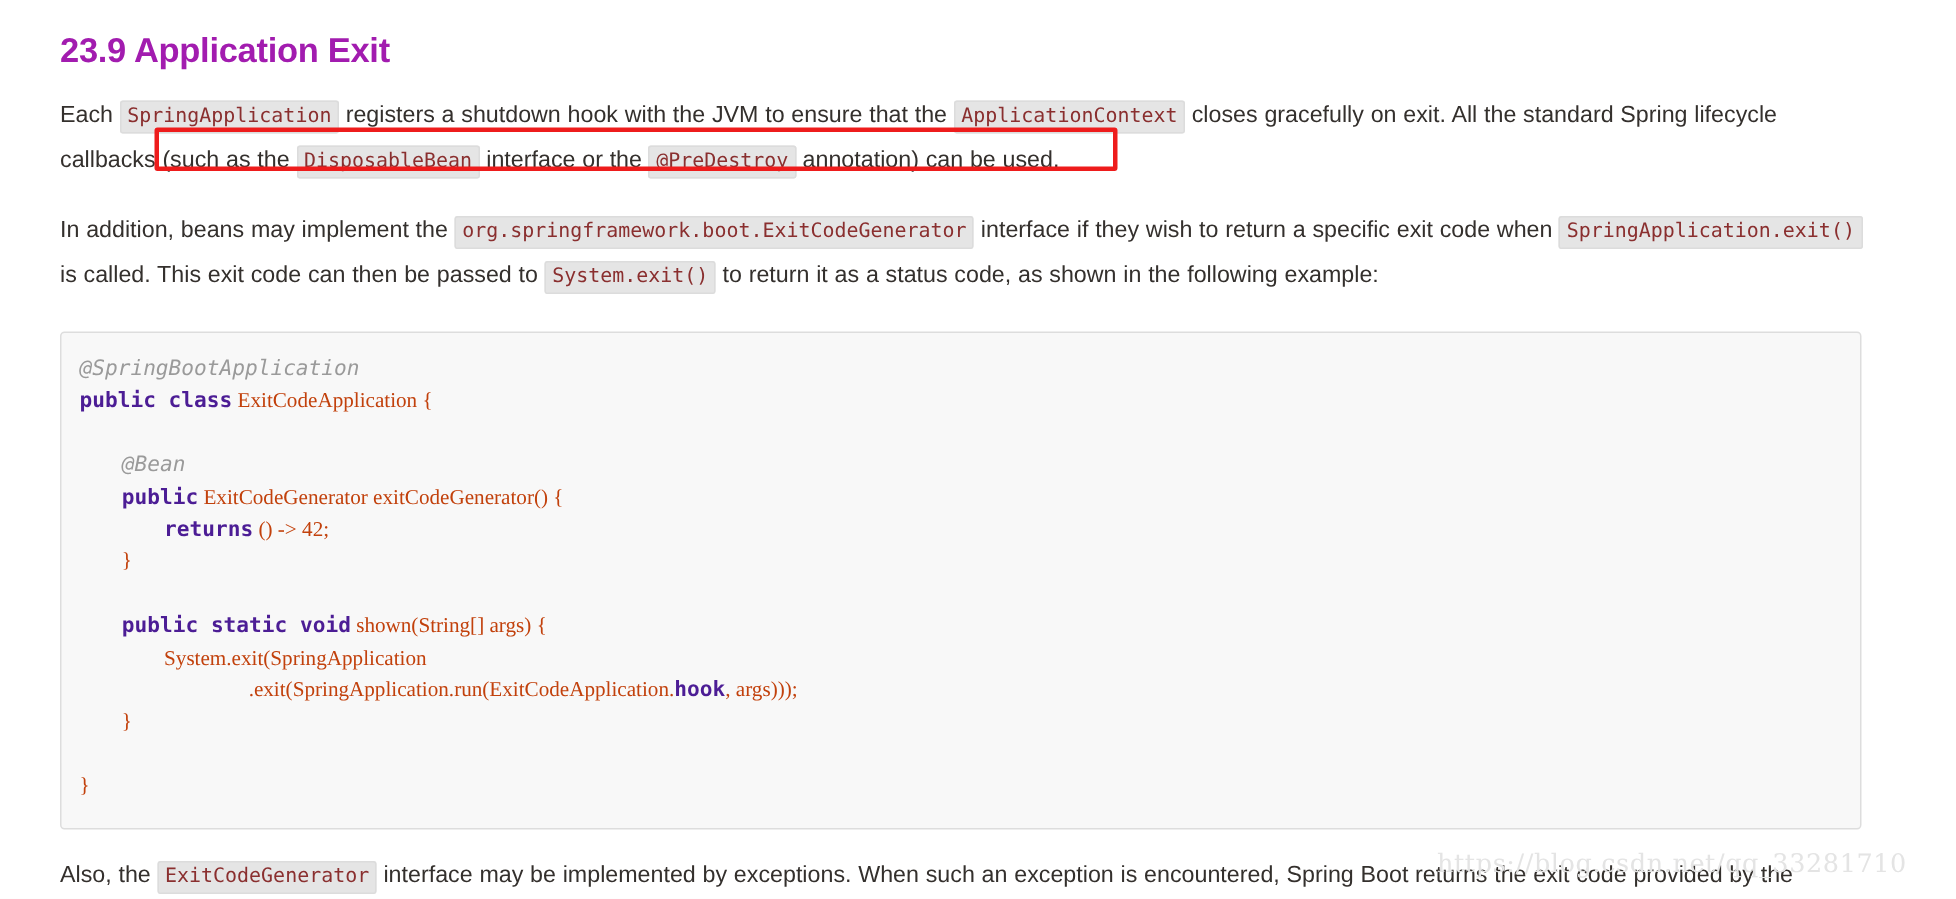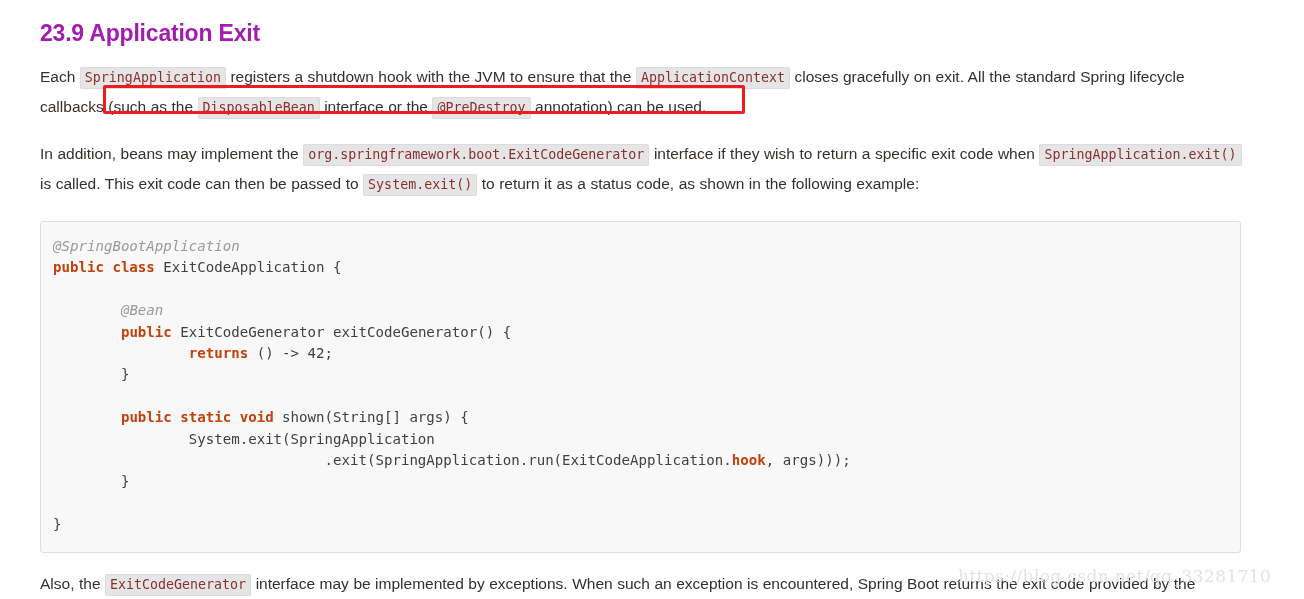--- a/index.html
+++ b/index.html
@@ -86,23 +86,23 @@
   pre.code {
     margin: 0;
     font-family: "DejaVu Sans Mono", "Liberation Mono", monospace;
     font-size: 14.1px;
     line-height: 21.4px;
     color: #3b3b3b;
     white-space: pre;
     tab-size: 4;
   }
 
-  .k { color: #c2410c; font-weight: bold; }
+  .k { color: #4c1d95; font-weight: bold; }
   .ann { color: #9a9a9a; font-style: italic; text-align: right; }
-  .pl { color: #404040; }
+  .pl { color: #c2410c; font-family: Liberation Serif, serif; }
 
   .watermark {
     position: absolute;
     left: 958px;
     top: 566px;
     font-family: "DejaVu Serif", "Liberation Serif", serif;
     font-size: 17px;
     color: #e4e4e4;
     letter-spacing: 0.4px;
     white-space: nowrap;

